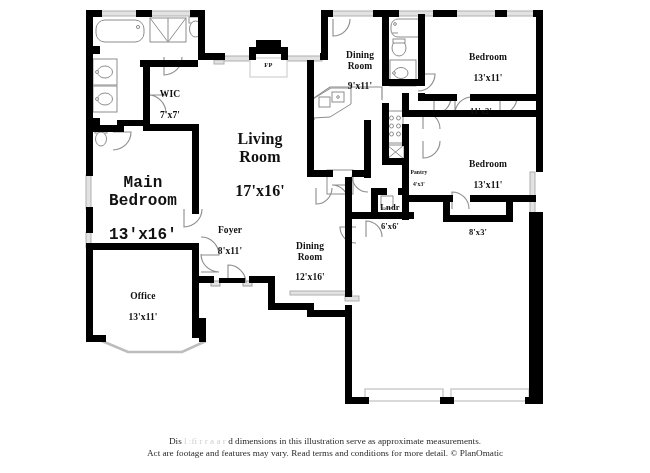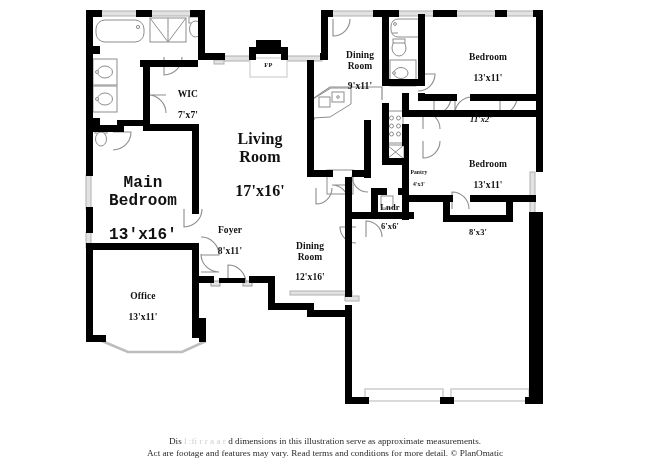--- a/index.html
+++ b/index.html
@@ -261,21 +261,21 @@
     </g>
 
   </svg>
 
   <div class="room-label rl-lg" style="left:104px;top:158px;width:78px;font-family:Liberation Mono, monospace;">
     <span>Main
 Bedroom</span><br>
     <span>13'x16'</span>
   </div>
 
-  <div class="room-label rl-md" style="left:142px;top:79px;width:56px;text-align:right;">
+  <div class="room-label rl-md" style="left:142px;top:79px;width:56px;">
     <span>WIC</span><br>
     <span>7'x7'</span>
   </div>
 
   <div class="room-label rl-lg" style="left:222px;top:113px;width:76px;">
     <span>Living
 Room</span><br>
     <span>17'x16'</span>
   </div>
 
@@ -303,21 +303,21 @@
 
   <div class="room-label rl-sm" style="left:369px;top:194px;width:42px;">
     <span>Lndr</span><br>
     <span>6'x6'</span>
   </div>
 
   <div class="room-label rl-sm" style="left:452px;top:219px;width:52px;">
     <span>8'x3'</span>
   </div>
 
-  <div class="room-label rl-sm" style="left:452px;top:106px;width:58px;font-style:italic;">
+  <div class="room-label rl-sm" style="left:452px;top:98px;width:58px;">
     <span>11'x2'</span>
   </div>
 
   <div class="room-label rl-md" style="left:202px;top:215px;width:56px;">
     <span>Foyer</span><br>
     <span>8'x11'</span>
   </div>
 
   <div class="room-label rl-md" style="left:281px;top:231px;width:58px;">
     <span>Dining

